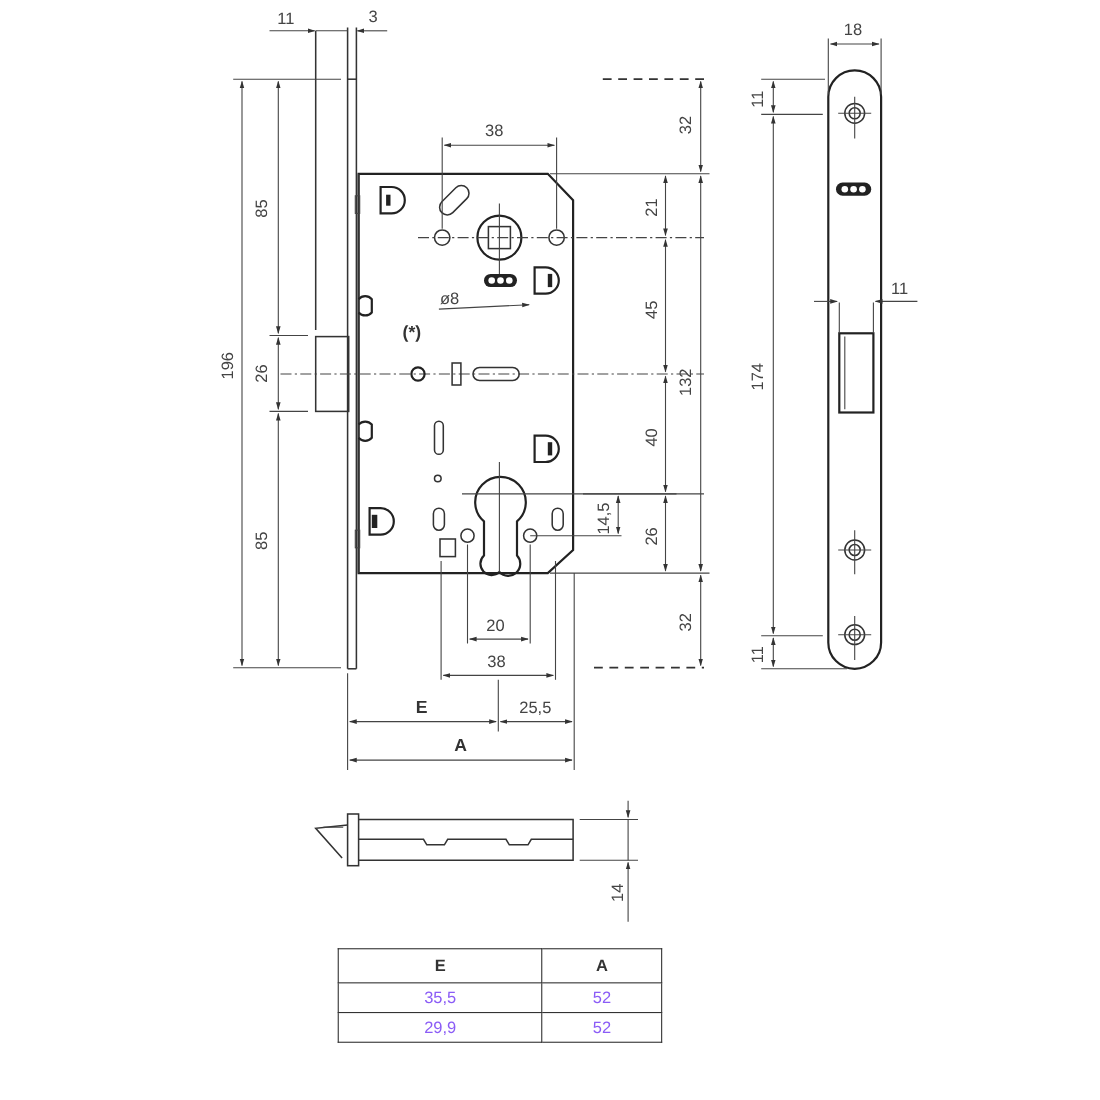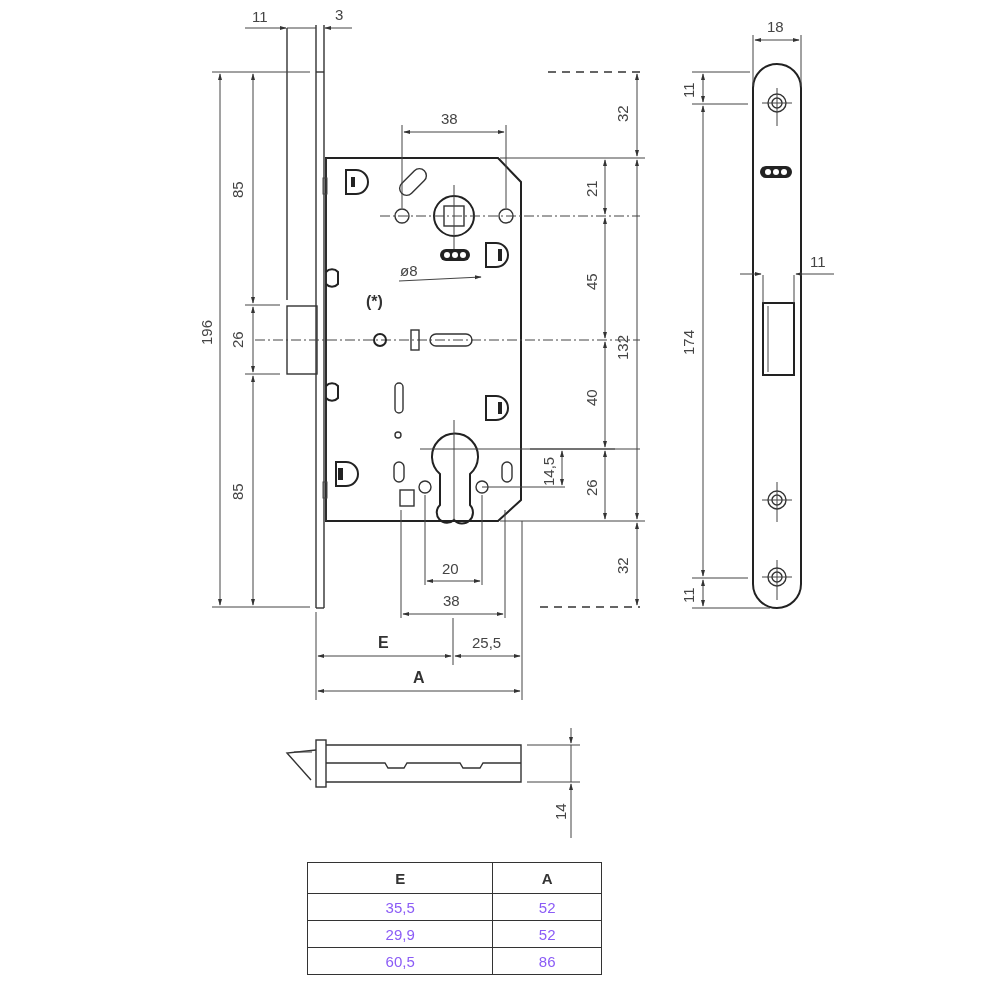--- a/index.html
+++ b/index.html
@@ -254,18 +254,14 @@
   </thead>
   <tbody>
     <tr>
       <td>35,5</td>
       <td>52</td>
     </tr>
     <tr>
       <td>29,9</td>
       <td>52</td>
     </tr>
-    <tr>
-      <td>60,5</td>
-      <td>86</td>
-    </tr>
   </tbody>
 </table>
 
 </body></html>

